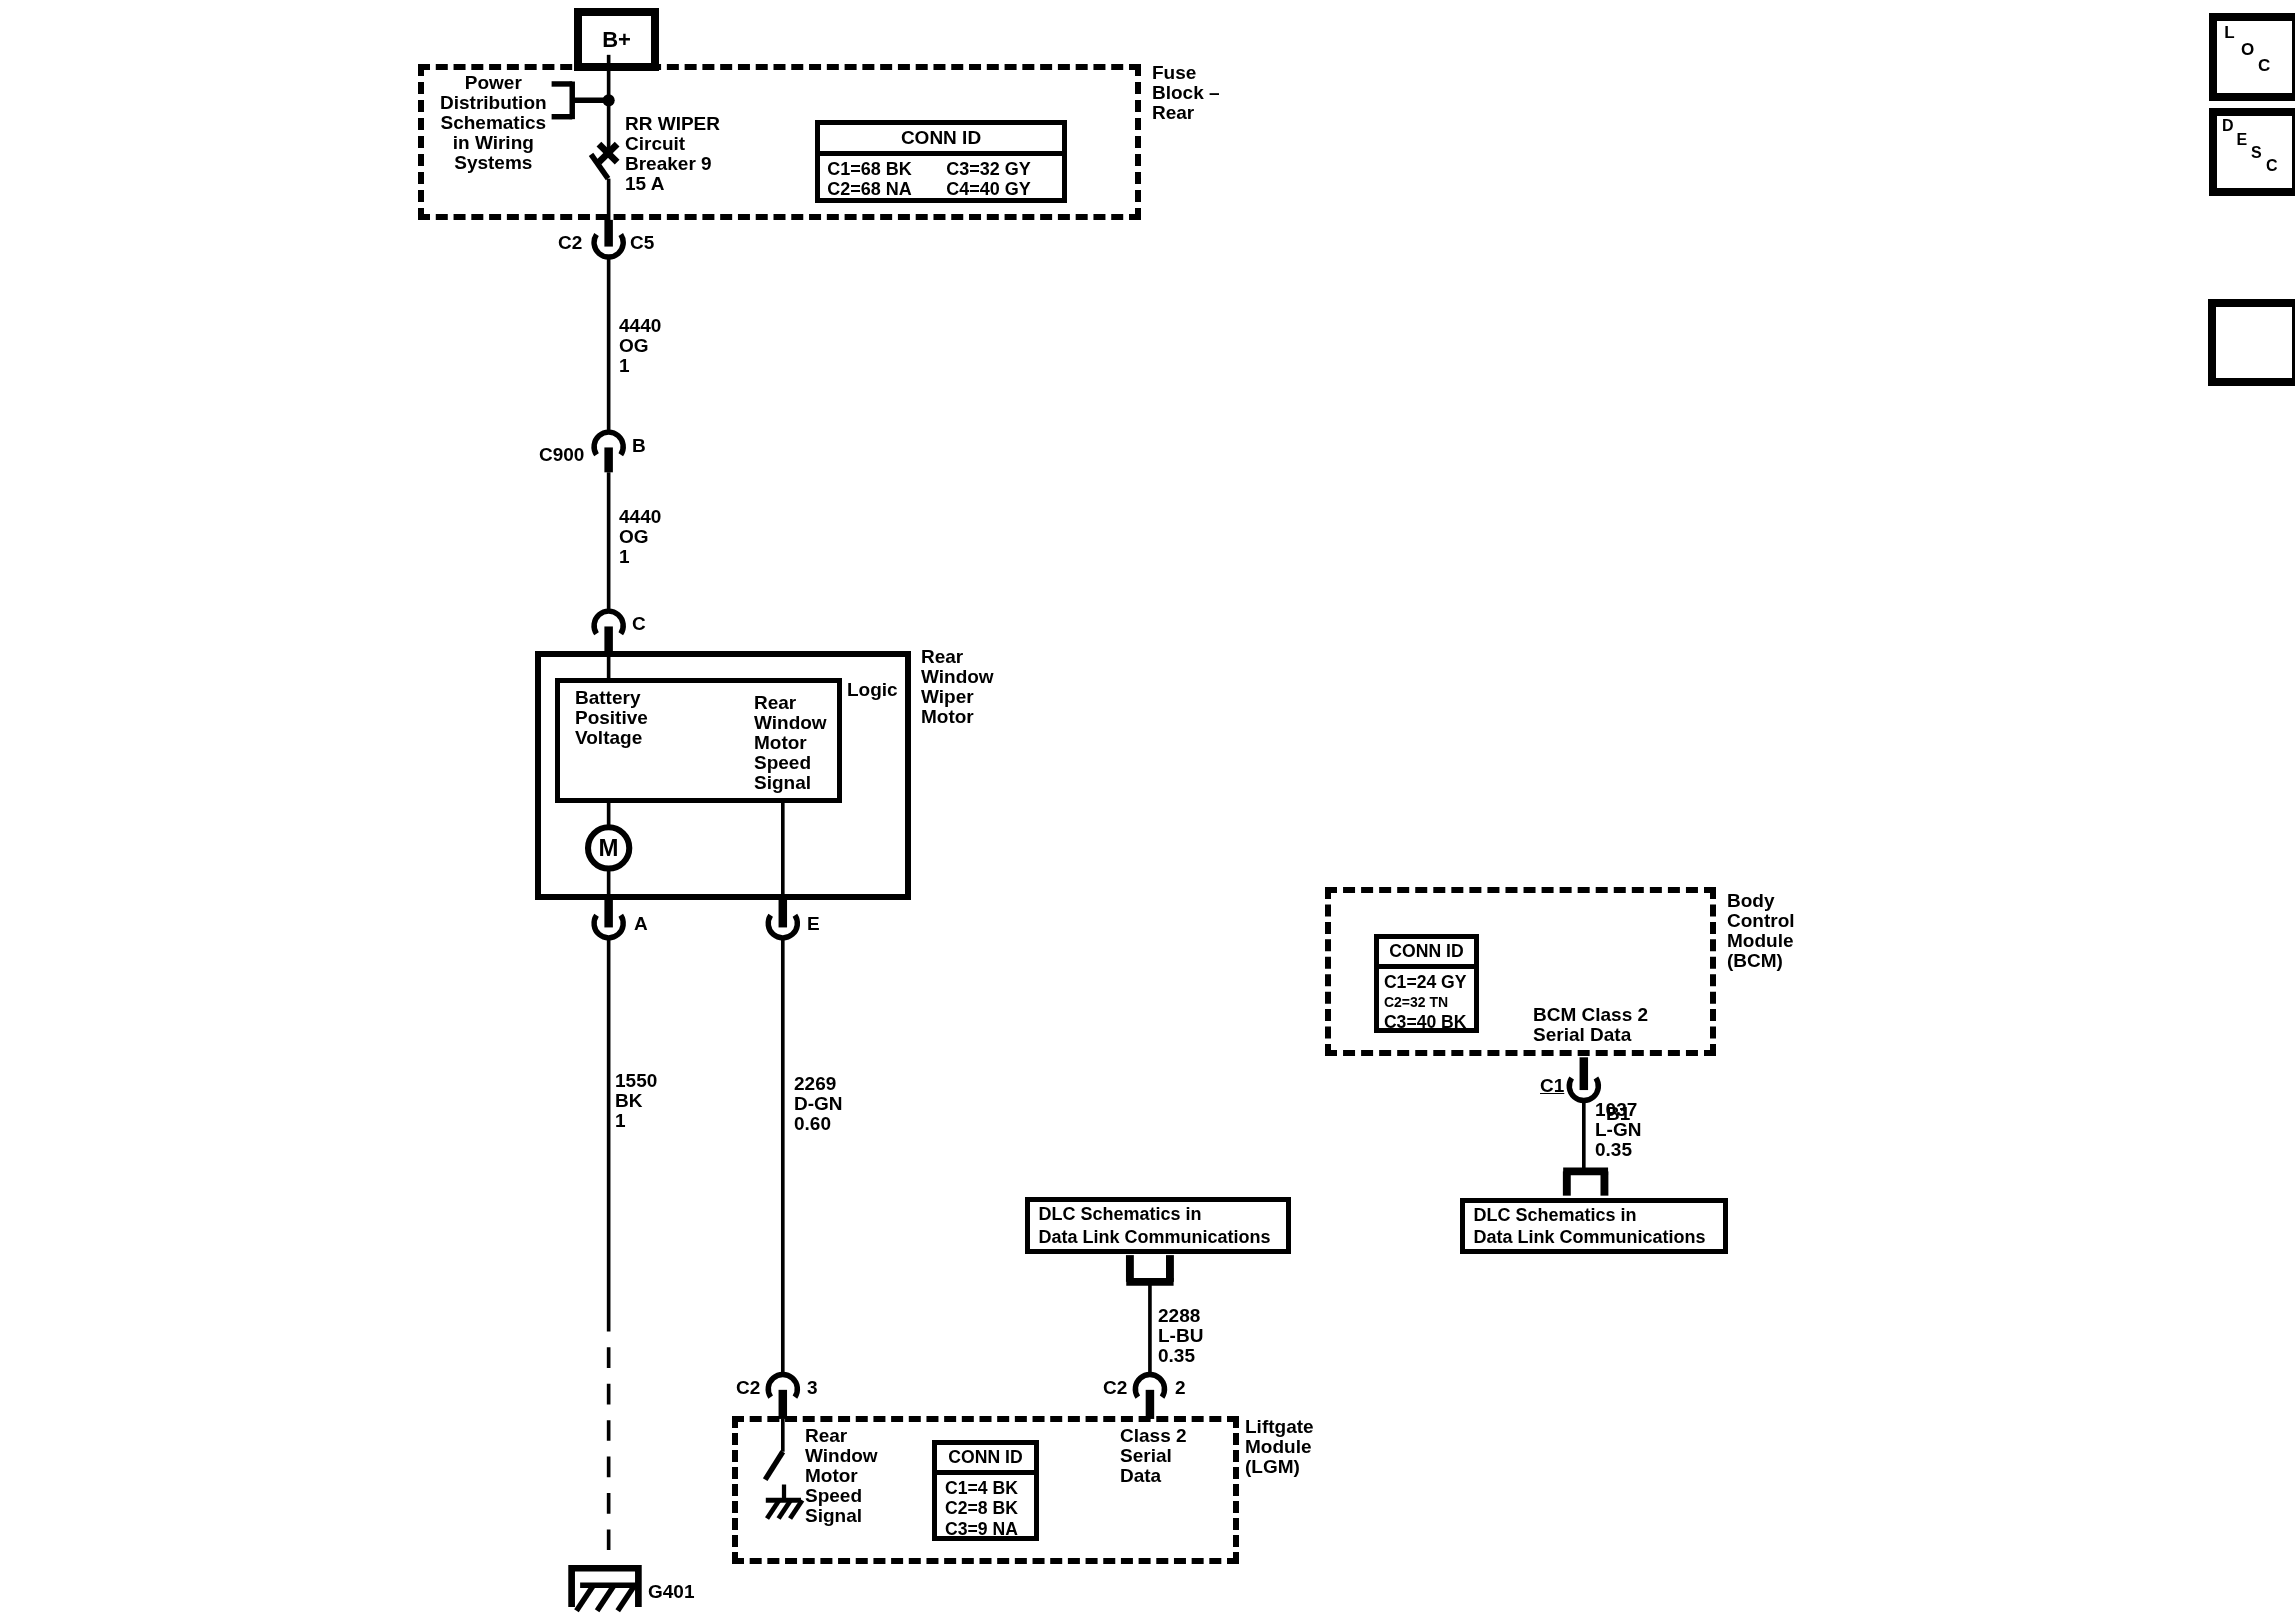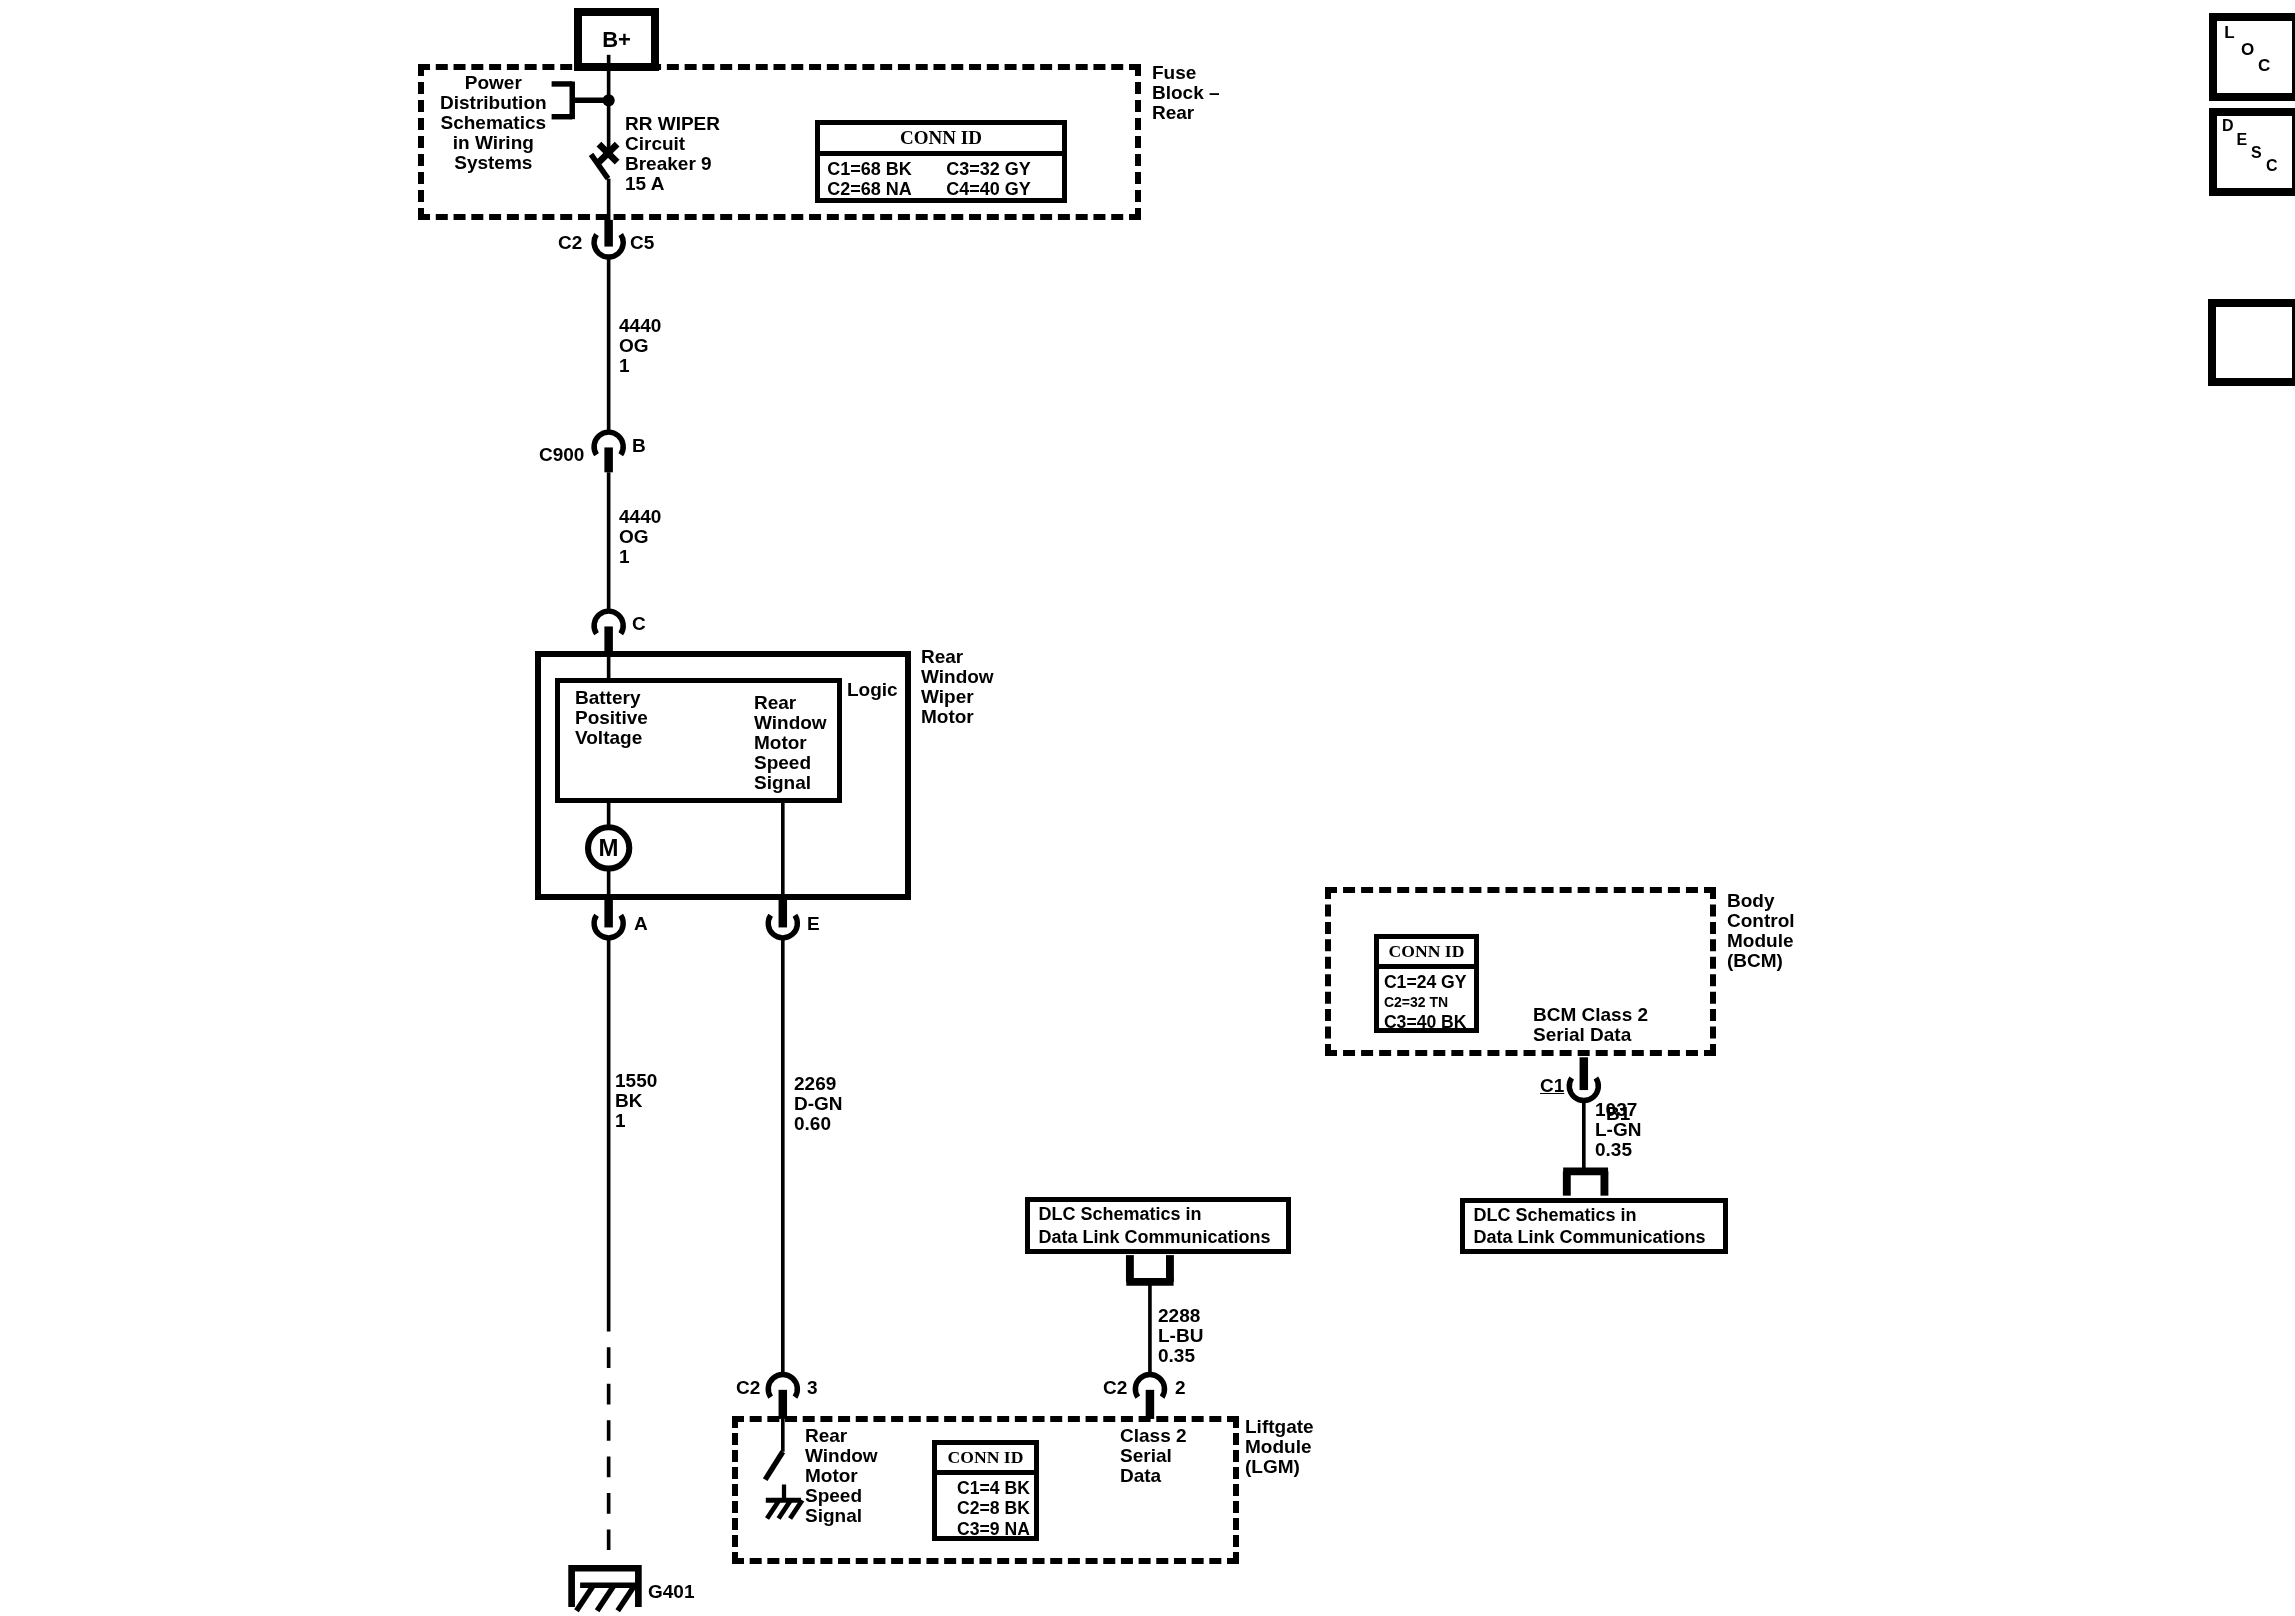--- a/index.html
+++ b/index.html
@@ -6,21 +6,21 @@
   #stage{position:relative;width:2295px;height:1617px;background:#ffffff;overflow:hidden;
          font-family:"Liberation Sans",sans-serif;color:#000;}
   svg.overlay{position:absolute;left:0;top:0;pointer-events:none;}
   .lbl{position:absolute;font-weight:700;font-size:19px;line-height:20px;white-space:pre-line;}
   .box-solid{position:absolute;border:6px solid #000;background:transparent;}
   .box-dashed{position:absolute;border:6px dashed #000;background:transparent;}
   .bplus{position:absolute;left:574px;top:8px;width:69px;height:47px;border:8px solid #000;
          display:flex;align-items:center;justify-content:center;font-weight:700;font-size:22px;}
   .conn-table{position:absolute;border:5.5px solid #000;background:#fff;}
   .conn-head{border-bottom:5.5px solid #000;text-align:center;font-weight:700;font-size:19px;
-             padding:2.4px 0 1.8px 0;font-family:Liberation Serif, serif;}
+             padding:2.4px 0 1.8px 0;}
   .conn-body{padding:2.4px 0 1.2px 7.3px;}
   .conn-row{font-weight:700;font-size:18px;line-height:20.6px;display:flex;}
   .conn-row .c1{width:119px;}
   .dlc-box{position:absolute;border:5.5px solid #000;display:flex;align-items:center;
            padding-left:8.5px;font-weight:700;font-size:18px;line-height:22.5px;white-space:pre-line;}
   .nav-box{position:absolute;left:2209px;width:75px;border:8px solid #000;background:#fff;}
   .nav-letter{position:absolute;font-weight:700;font-size:17px;line-height:17px;}
   .motor-m{position:absolute;left:588px;top:827px;width:41px;height:41px;display:flex;
            align-items:center;justify-content:center;font-weight:700;font-size:24px;}
 </style>
@@ -184,21 +184,21 @@
           <span>C2=32 TN</span>
         </div>
       <div class="conn-row" style="font-size:17.6px;line-height:20px;">
           <span>C3=40 BK</span>
         </div>
     </div>
   </div>
 
   <div class="conn-table" style="left:932px;top:1440px;width:97px;height:91px;">
     <div class="conn-head" style="font-size:17.6px;">CONN ID</div>
-    <div class="conn-body" style="padding-left:20px;">
+    <div class="conn-body" style="padding-left:8px;">
       <div class="conn-row" style="font-size:17.6px;line-height:20.6px;">
           <span>C1=4 BK</span>
         </div>
       <div class="conn-row" style="font-size:17.6px;line-height:20.6px;">
           <span>C2=8 BK</span>
         </div>
       <div class="conn-row" style="font-size:17.6px;line-height:20.6px;">
           <span>C3=9 NA</span>
         </div>
     </div>

